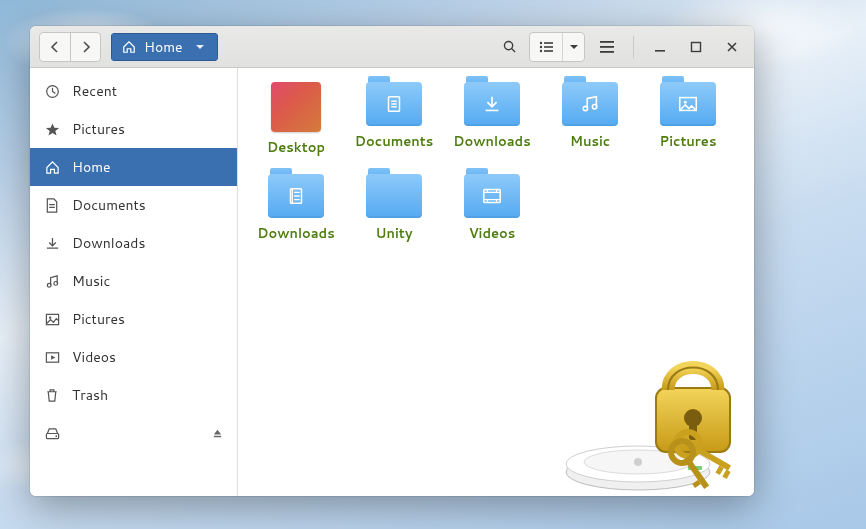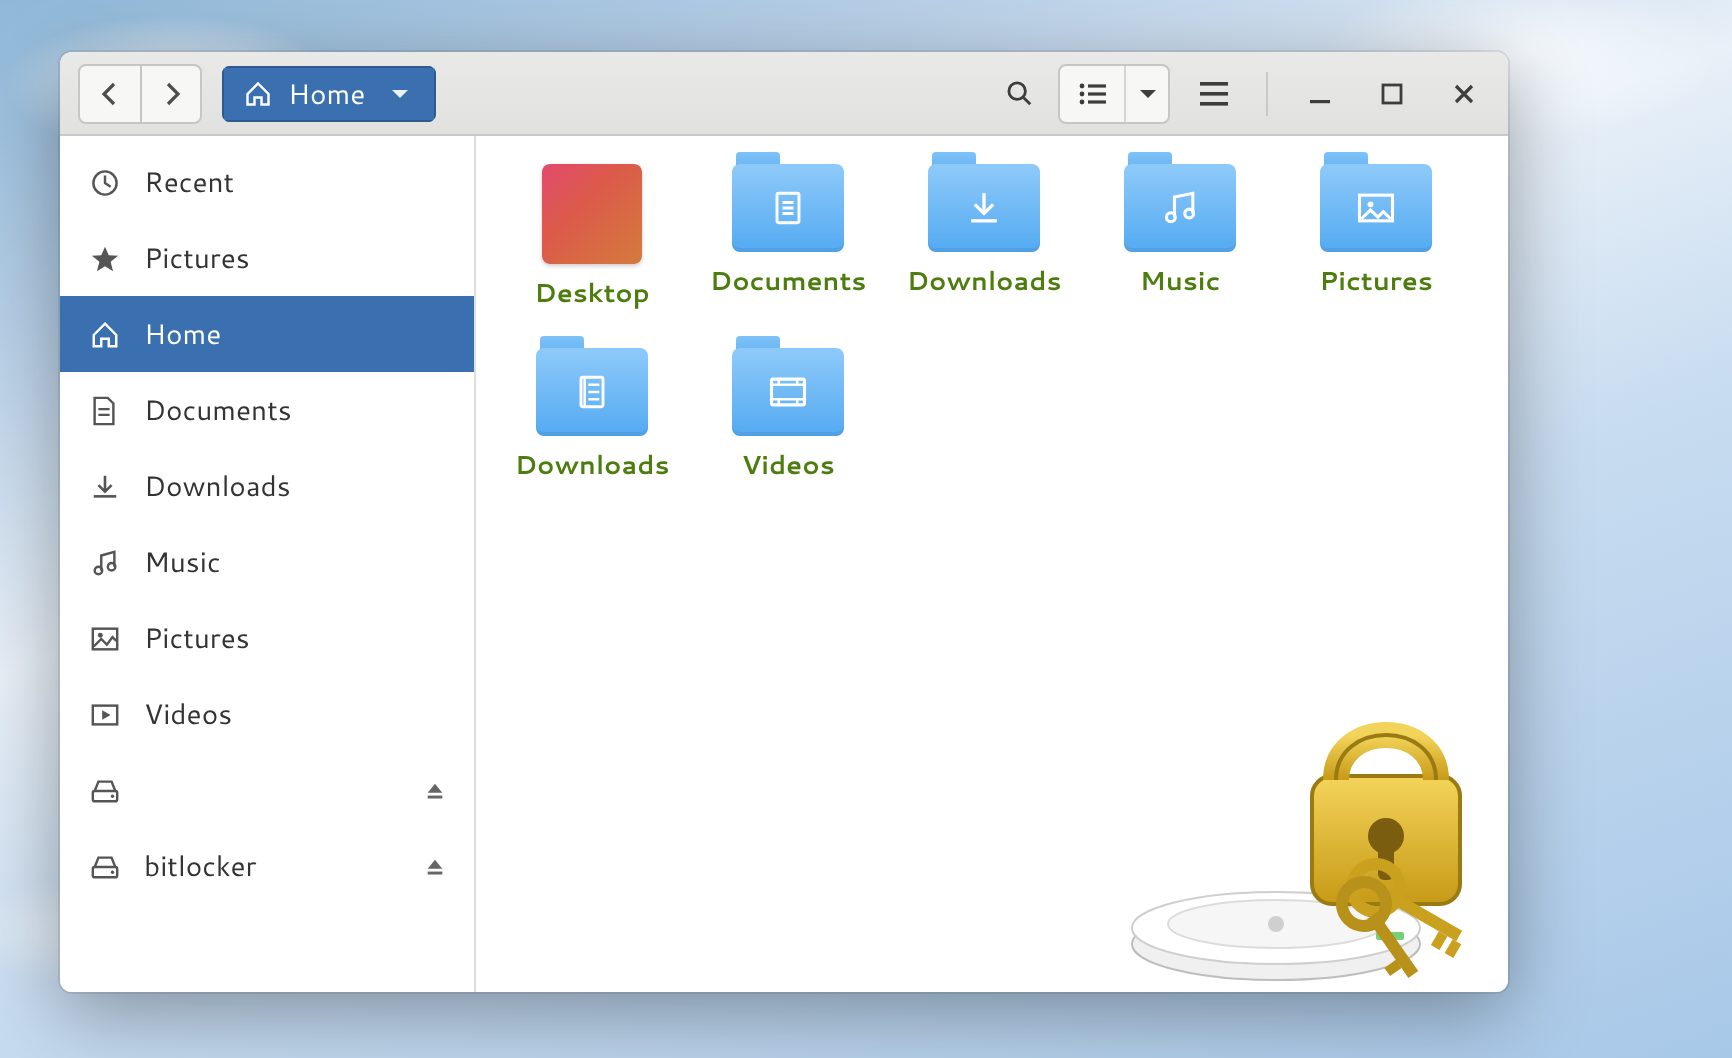--- a/index.html
+++ b/index.html
@@ -340,49 +340,41 @@
           <span class="sicon">
             <svg width="15" height="15" viewBox="0 0 16 16">
               <rect x="1.5" y="3" width="13" height="10" fill="none" stroke="currentColor" stroke-width="1.3"></rect>
               <path d="M6.5 5.5 L11 8 L6.5 10.5 Z" fill="currentColor"></path>
             </svg>
           </span>
           <span>Videos</span>
         </div>
         <div class="srow">
           <span class="sicon">
+            <svg width="14" height="15" viewBox="0 0 14 16">
+              <path d="M2 4 H12 M5 4 V2 H9 V4 M3 4 L4 14 H10 L11 4" fill="none" stroke="currentColor" stroke-width="1.3"></path>
+            </svg>
+          </span>
+          <span>Trash</span>
+        </div>
+        <div class="srow">
+          <span class="sicon">
             <svg width="15" height="15" viewBox="0 0 16 16">
               <rect x="1.5" y="8" width="13" height="5.5" rx="1" fill="none" stroke="currentColor" stroke-width="1.3"></rect>
               <circle cx="12" cy="10.8" r="0.9" fill="currentColor"></circle>
               <path d="M2.5 8 L4.5 3 H11.5 L13.5 8" fill="none" stroke="currentColor" stroke-width="1.3"></path>
             </svg>
           </span>
           <span class="eject">
             <svg width="11" height="11" viewBox="0 0 12 12">
               <path d="M6 2 L10 7 H2 Z" fill="currentColor"></path>
               <rect x="2" y="8.5" width="8" height="1.6" fill="currentColor"></rect>
             </svg>
           </span>
         </div>
-        <div class="srow">
-          <span class="sicon">
-            <svg width="15" height="15" viewBox="0 0 16 16">
-              <rect x="1.5" y="8" width="13" height="5.5" rx="1" fill="none" stroke="currentColor" stroke-width="1.3"></rect>
-              <circle cx="12" cy="10.8" r="0.9" fill="currentColor"></circle>
-              <path d="M2.5 8 L4.5 3 H11.5 L13.5 8" fill="none" stroke="currentColor" stroke-width="1.3"></path>
-            </svg>
-          </span>
-          <span>bitlocker</span>
-          <span class="eject">
-            <svg width="11" height="11" viewBox="0 0 12 12">
-              <path d="M6 2 L10 7 H2 Z" fill="currentColor"></path>
-              <rect x="2" y="8.5" width="8" height="1.6" fill="currentColor"></rect>
-            </svg>
-          </span>
-        </div>
       </div>
 
     <div class="content">
       <div class="grid" id="grid">
 
       <div class="item">
             <div class="desktop-icon"></div>
             <span>Desktop</span>
           </div>
           <div class="item">
@@ -447,20 +439,26 @@
           <div class="item">
             <div class="folder">
               <div class="folder-body">
                 <svg width="22" height="22" viewBox="0 0 24 24">
                   <rect x="6" y="4" width="12" height="16" rx="1" fill="none" stroke="#fff" stroke-width="1.6"></rect>
                   <path d="M8 4v16M10 8h6M10 12h6M10 16h6" stroke="#fff" stroke-width="1.4"></path>
                 </svg>
               </div>
             </div>
             <span>Downloads</span>
+          </div>
+          <div class="item">
+            <div class="folder">
+              <div class="folder-body"></div>
+            </div>
+            <span>Unity</span>
           </div>
           <div class="item">
             <div class="folder">
               <div class="folder-body">
                 <svg width="22" height="22" viewBox="0 0 24 24">
                   <rect x="3" y="5" width="18" height="14" rx="1" fill="none" stroke="#fff" stroke-width="1.7"></rect>
                   <path d="M3 8h18M3 16h18M7 5v3M7 16v3M17 5v3M17 16v3" stroke="#fff" stroke-width="1.4"></path>
                 </svg>
               </div>
             </div>

